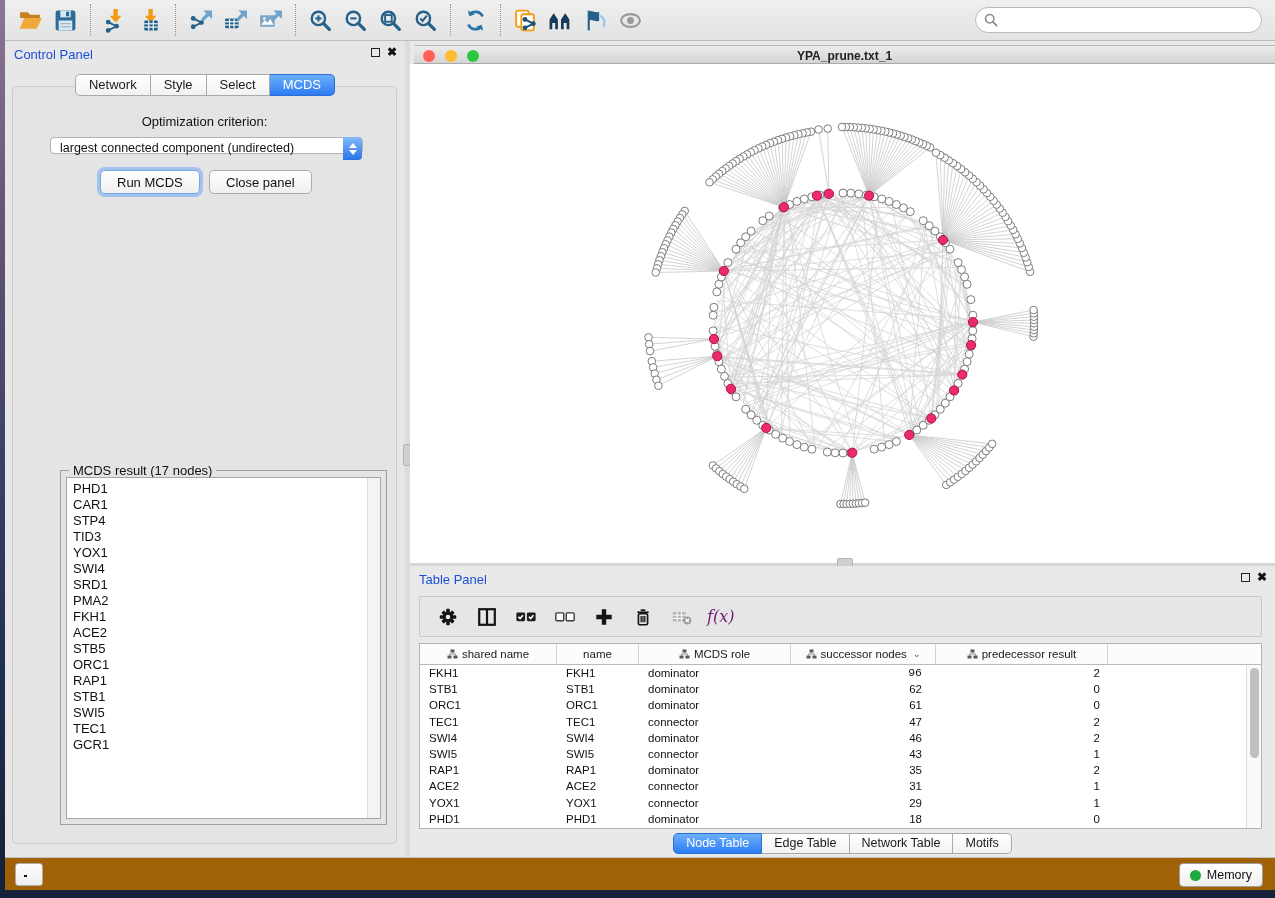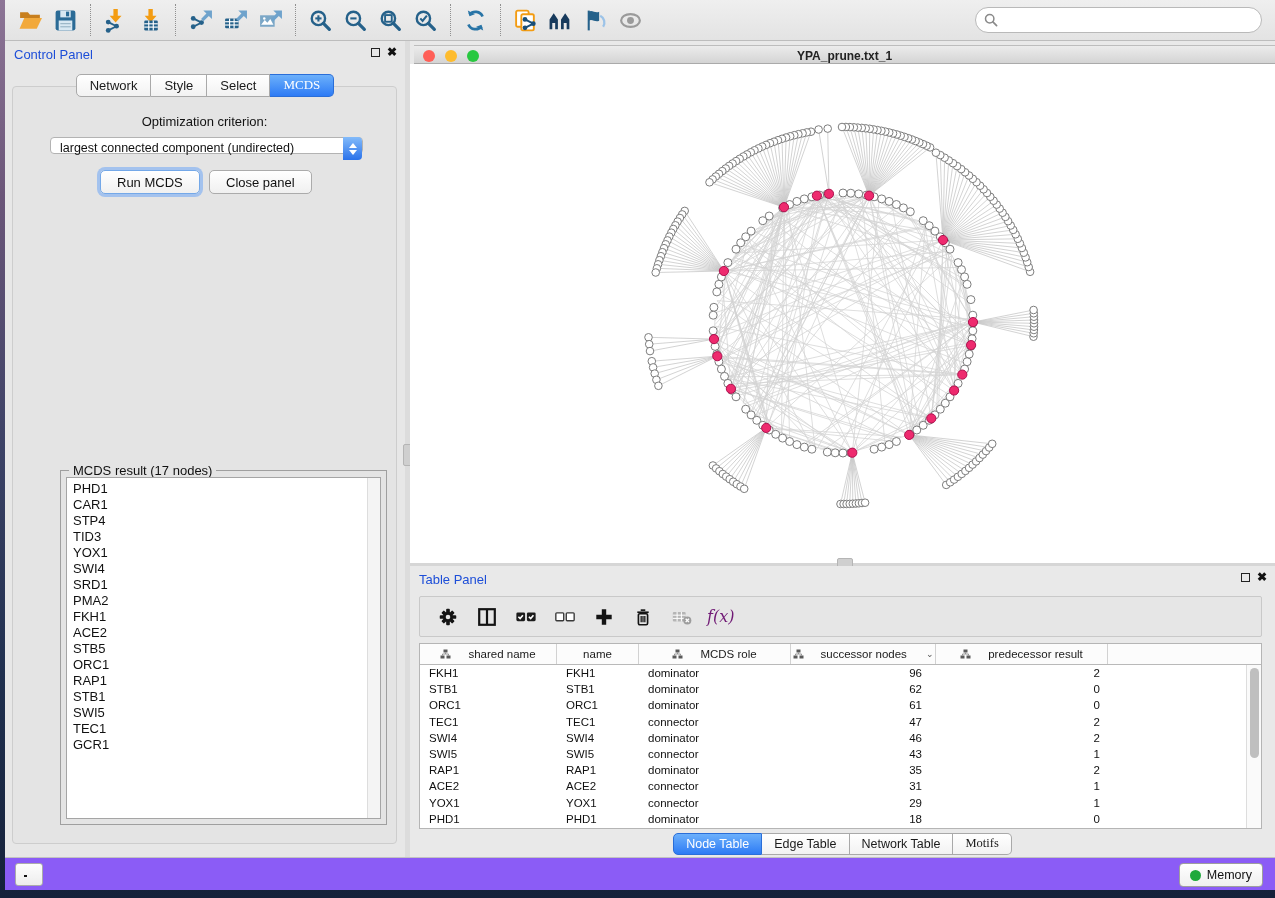--- a/index.html
+++ b/index.html
@@ -30,21 +30,21 @@
   .panel-title { position:absolute; left:9px; top:6px; font-size:13px; color:#1d4ed8; }
   .panel-btns { position:absolute; right:8px; top:6px; display:flex; gap:7px; align-items:center; }
   .float-btn { width:9px; height:9px; border:1.5px solid #222; background:transparent; }
   .close-btn { font-size:12px; font-weight:bold; color:#111; line-height:10px; background:none; border:none; }
 
   .seg { display:inline-flex; }
   .seg button { border:1px solid #a9a9a9; border-left:none;
     background:linear-gradient(#ffffff,#f2f2f2); padding:2px 13px 3px;
     font-family:"Liberation Sans",sans-serif; font-size:13px; color:#1a1a1a; }
   .seg button:first-child { border-left:1px solid #a9a9a9; border-radius:5px 0 0 5px; }
-  .seg button:last-child { border-radius:0 5px 5px 0;font-family:Liberation Serif, serif; }
+  .seg button:last-child { border-radius:0 5px 5px 0; }
   .seg button.active { background:linear-gradient(#6cb0fb,#2d7bf5); color:#fff; border-color:#2a6ed8; }
   #cp-tabs { position:absolute; top:33px; left:0; width:100%; text-align:center; z-index:2; }
 
   #cp-content { position:absolute; left:7px; right:8px; top:45px; bottom:13px;
     border:1px solid #cdcdcd; border-radius:4px; background:#e4e4e4; }
   #opt-label { position:absolute; top:27px; width:100%; text-align:center; font-size:13px; color:#111; }
   #criterion-select { position:absolute; top:50px; left:37px; width:313px; height:17px;
     background:#fff; border:1px solid #b3b3b3; border-radius:4px; font-size:12.5px;
     color:#111; line-height:21px; padding-left:9px; }
   #criterion-select .stepper { position:absolute; right:0; top:-1px; width:19px; height:23px;
@@ -95,40 +95,40 @@
     background:#e6e6e6; border:1px solid #c9c9c9; border-radius:2px;
     display:flex; align-items:center; padding-left:14px; gap:11px; }
   .tp-btn { width:28px; height:28px; display:flex; align-items:center; justify-content:center;
     background:none; border:none; }
   .tp-btn svg { width:22px; height:22px; }
   .fx-label { font-family:"DejaVu Serif", serif; font-style:italic; font-size:16px; color:#701a75; }
 
   #tbl { position:absolute; left:9px; right:13px; top:77px; height:186px;
     background:#fff; border:1px solid #b5b5b5; }
   #tbl-header { display:flex; height:21px; border-bottom:1px solid #b9b9b9; background:#fcfcfc; }
-  .th { display:flex; align-items:center; justify-content:center; gap:17px;
+  .th { display:flex; align-items:center; justify-content:center; gap:4px;
     border-right:1px solid #d2d2d2; font-size:11.5px; color:#1a1a1a; overflow:hidden; }
   .th:last-child { border-right:none; }
   .th .sort { font-size:9px; color:#555; margin-left:2px; }
   .col-icon { width:11px; height:11px; flex:0 0 auto; }
   #tbl-body { position:absolute; left:0; right:15px; top:21px; bottom:0; overflow:hidden; }
   .tr { display:flex; height:16.2px; }
   .td { font-size:11.5px; color:#111; line-height:16px; white-space:nowrap; overflow:hidden; }
   .td.l { text-align:left; padding-left:9px; }
   .td.r { text-align:right; }
   #tbl-scroll { position:absolute; right:0; top:21px; bottom:0; width:15px;
     background:#fafafa; border-left:1px solid #ddd; }
   #tbl-thumb { position:absolute; left:2.5px; top:3px; width:9px; height:90px;
     background:#bfbfbf; border-radius:4.5px; }
   #tp-tabs { position:absolute; left:0; width:100%; top:267px; text-align:center; }
   #tp-tabs .seg button { font-size:12.5px; padding:2px 12px 3px; }
 
   
   #statusbar { position:absolute; left:0; right:0; bottom:0; height:33px;
-    background:#8b5cf6; border-top:1px solid #c2c2c2; }
+    background:#a16207; border-top:1px solid #c2c2c2; }
   #list-btn { position:absolute; left:10px; top:5px; width:28px; height:23px;
     background:linear-gradient(#fdfdfd,#ededed); border:1px solid #ababab; border-radius:3px;
     display:flex; align-items:center; justify-content:center; }
   .li-row { height:2.6px; background:#111; width:11px; margin:1.1px 0; position:relative; }
   .li-row::before { content:""; position:absolute; left:-5px; top:0; width:3px; height:2.6px; background:#111; }
   #memory-btn { position:absolute; right:12px; top:5px; height:24px;
     background:linear-gradient(#ffffff,#efefef); border:1px solid #9e9e9e; border-radius:4px;
     display:flex; align-items:center; gap:6px; padding:0 10px; font-size:12.5px; color:#111; }
   #memory-dot { width:11px; height:11px; border-radius:50%; }
 </style>
@@ -1169,21 +1169,21 @@
             </svg>
             <span>predecessor result</span>
           </div>
           <div class="th" style="flex: 1 1 0%;"></div>
         </div>
       <div id="tbl-body">
           <div class="tr">
             <div class="td l" style="width: 137px; flex: 0 0 auto;">FKH1</div>
             <div class="td l" style="width: 82px; flex: 0 0 auto;">FKH1</div>
             <div class="td l" style="width: 152px; flex: 0 0 auto;">dominator</div>
-            <div class="td r" style="width: 145px; flex: 0 0 auto; padding-right: 14px;">96</div>
+            <div class="td r" style="width: 145px; flex: 0 0 auto; padding-right: 14px; font-family: Liberation Mono, monospace;">96</div>
             <div class="td r" style="width: 172px; flex: 0 0 auto; padding-right: 8px;">2</div>
           </div>
           <div class="tr">
             <div class="td l" style="width: 137px; flex: 0 0 auto;">STB1</div>
             <div class="td l" style="width: 82px; flex: 0 0 auto;">STB1</div>
             <div class="td l" style="width: 152px; flex: 0 0 auto;">dominator</div>
             <div class="td r" style="width: 145px; flex: 0 0 auto; padding-right: 14px;">62</div>
             <div class="td r" style="width: 172px; flex: 0 0 auto; padding-right: 8px;">0</div>
           </div>
           <div class="tr">

